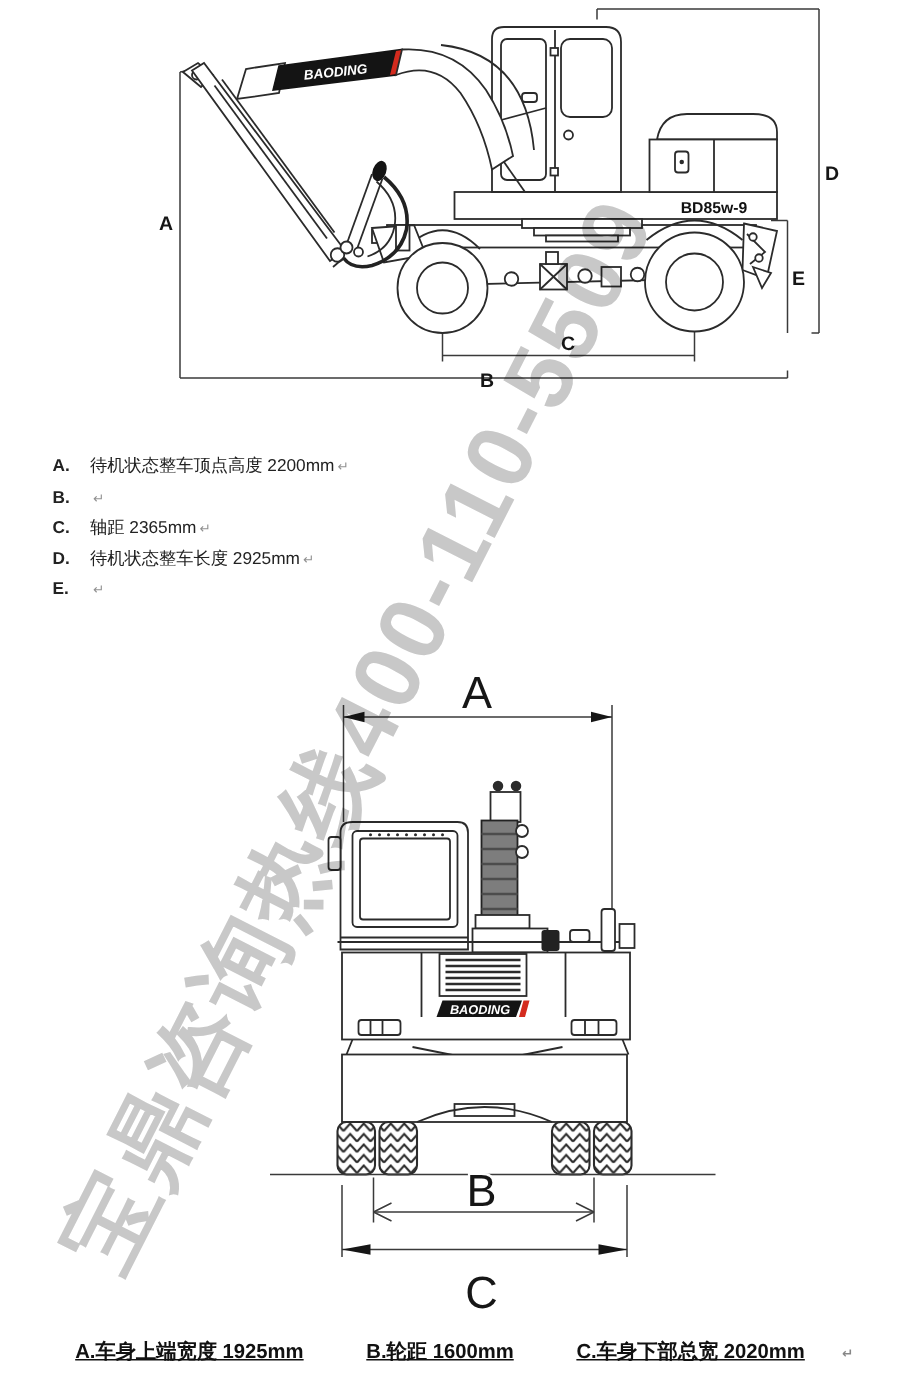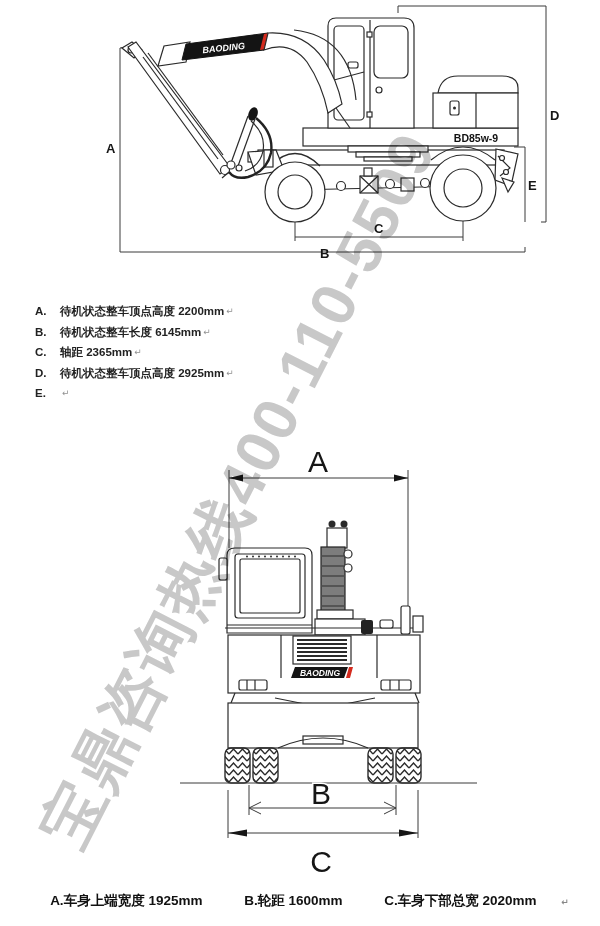--- a/index.html
+++ b/index.html
@@ -8,27 +8,27 @@
   svg text{font-family:"Liberation Sans","DejaVu Sans",sans-serif;}
 
   .svg-abs{position:absolute;}
   #side-view-svg{left:98px;top:0;}
   #front-view-svg{left:175px;top:440px;}
 
   
   .spec-list{position:absolute;left:35px;top:301px;font-size:11.5px;line-height:20.6px;color:#222;}
   .spec-row{display:flex;white-space:nowrap;}
   .spec-letter{width:25px;font-weight:600;}
-  .spec-text{font-weight:700;}
+  .spec-text{font-weight:400;}
   .ret{opacity:.5;font-size:9px;margin-left:2px;}
 
   
   .caption{position:absolute;left:0;top:892px;width:600px;text-align:center;
            font-size:13.5px;font-weight:600;color:#111;white-space:nowrap;}
-  .caption span.seg{margin:0 19px;}
+  .caption span.seg{margin:0 19px;text-decoration:underline;}
 
   
   .watermark{position:absolute;left:60px;top:800px;transform-origin:0 50%;
              transform:rotate(-63deg);font-size:62px;font-weight:700;letter-spacing:2px;
              color:#c3c3c3;white-space:nowrap;mix-blend-mode:multiply;opacity:.92;
              pointer-events:none;}
 
   .dim{stroke:#3a3a3a;stroke-width:1;fill:none;}
   .art{stroke:#2b2b2b;stroke-width:1.2;fill:#fff;}
   .artn{stroke:#2b2b2b;stroke-width:1.2;fill:none;}
@@ -156,31 +156,30 @@
   </svg>
 
   <div class="spec-list">
     <div class="spec-row">
       <span class="spec-letter">A.</span>
       <span class="spec-text">待机状态整车顶点高度 2200mm</span>
       <span class="ret">↵</span>
     </div>
     <div class="spec-row">
       <span class="spec-letter">B.</span>
-      <span class="spec-text">待机状态整车长度 6145mm</span>
       <span class="ret">↵</span>
     </div>
     <div class="spec-row">
       <span class="spec-letter">C.</span>
       <span class="spec-text">轴距 2365mm</span>
       <span class="ret">↵</span>
     </div>
     <div class="spec-row">
       <span class="spec-letter">D.</span>
-      <span class="spec-text">待机状态整车顶点高度 2925mm</span>
+      <span class="spec-text">待机状态整车长度 2925mm</span>
       <span class="ret">↵</span>
     </div>
     <div class="spec-row">
       <span class="spec-letter">E.</span>
       <span class="ret">↵</span>
     </div>
   </div>
 
   <svg id="front-view-svg" class="svg-abs" width="310" height="450" viewBox="0 0 310 450">
     <defs>

